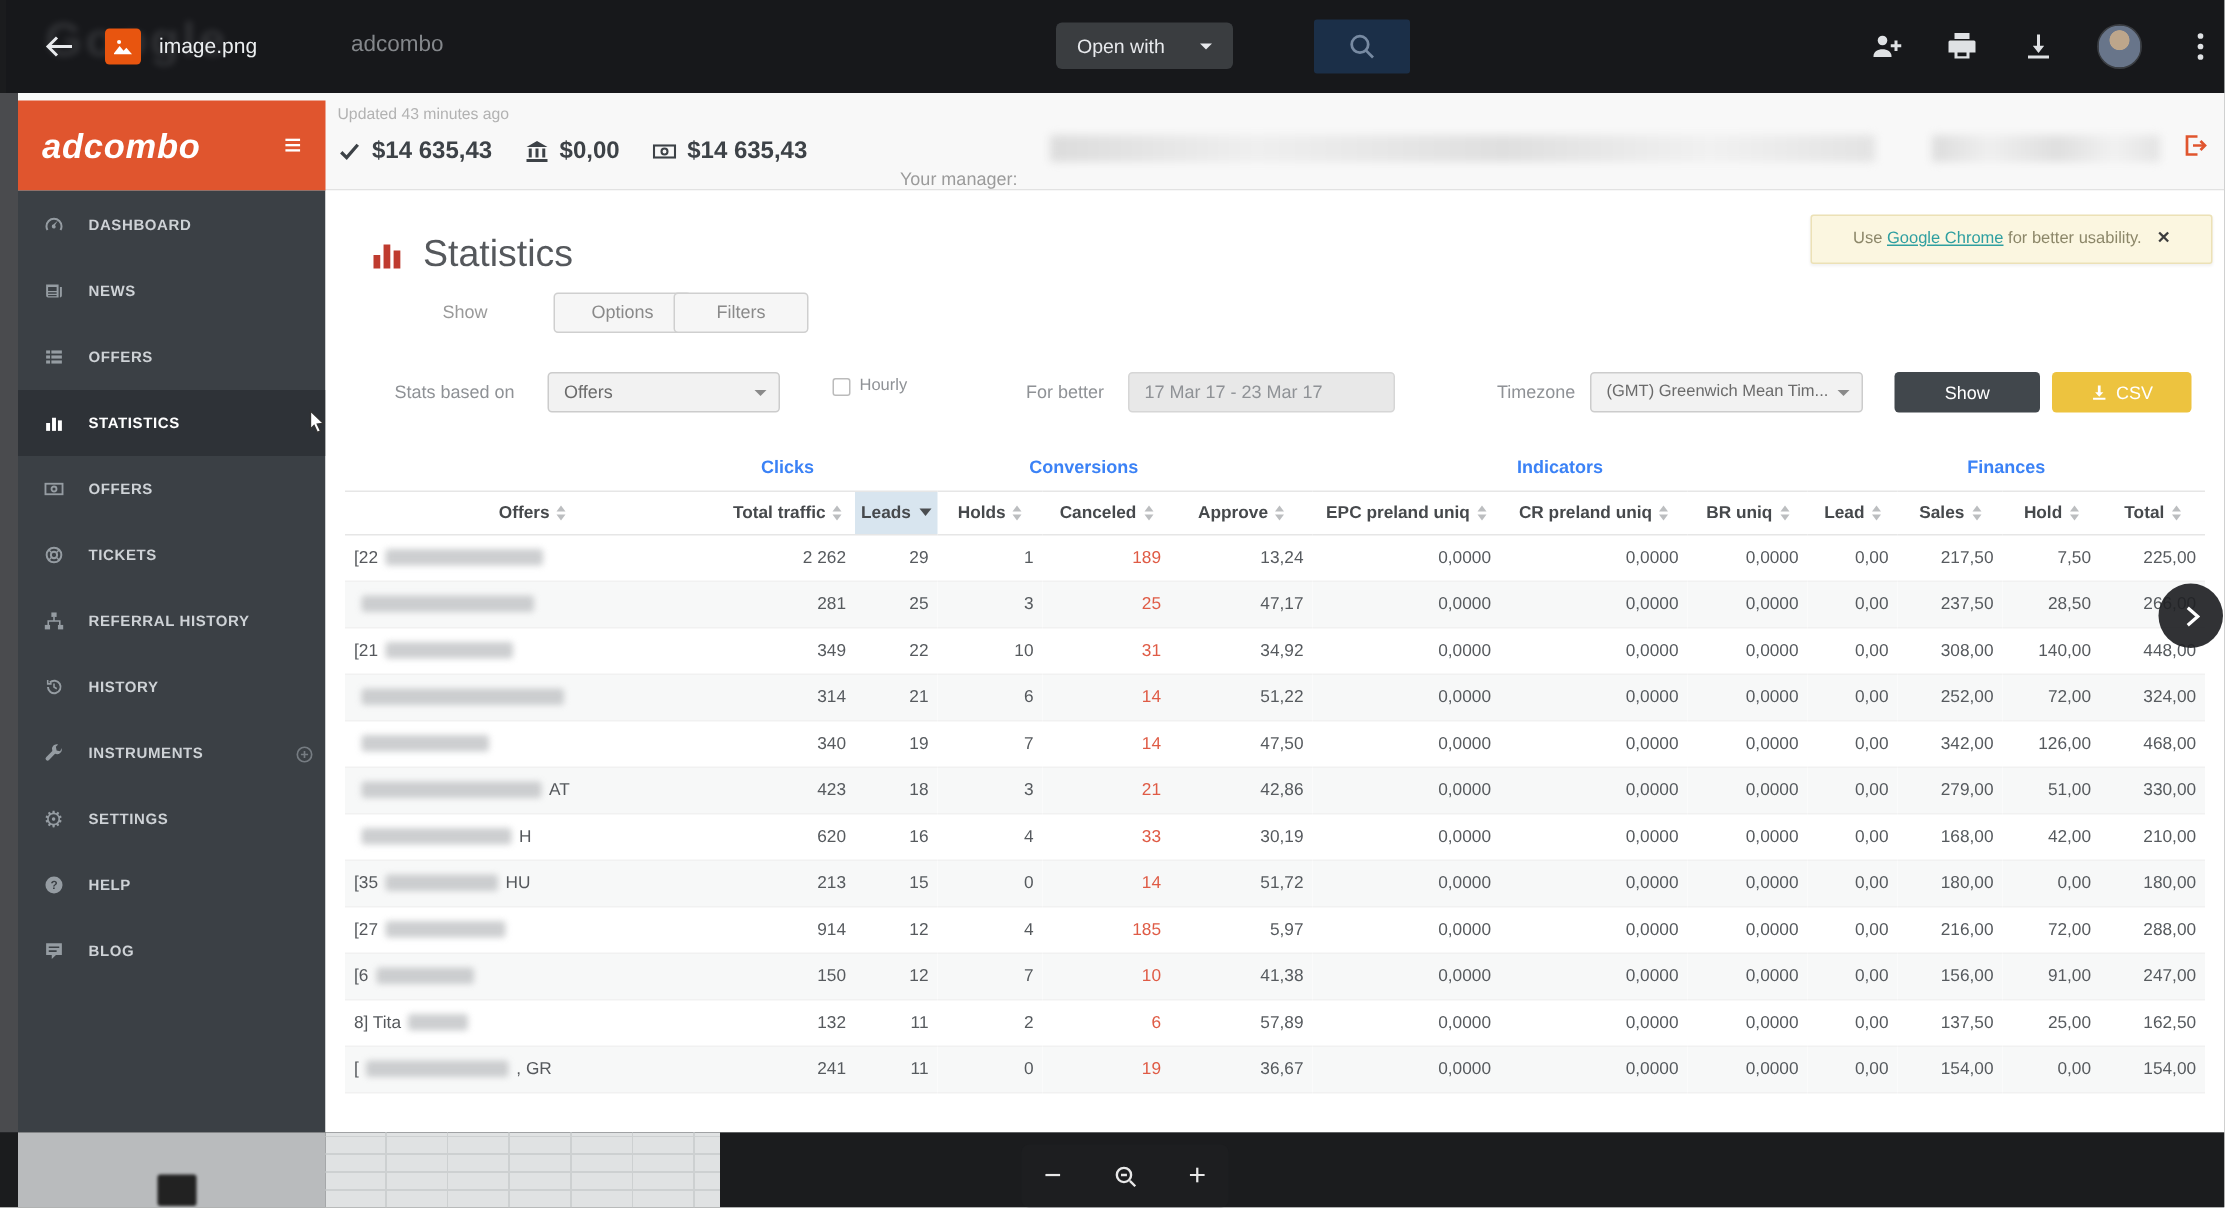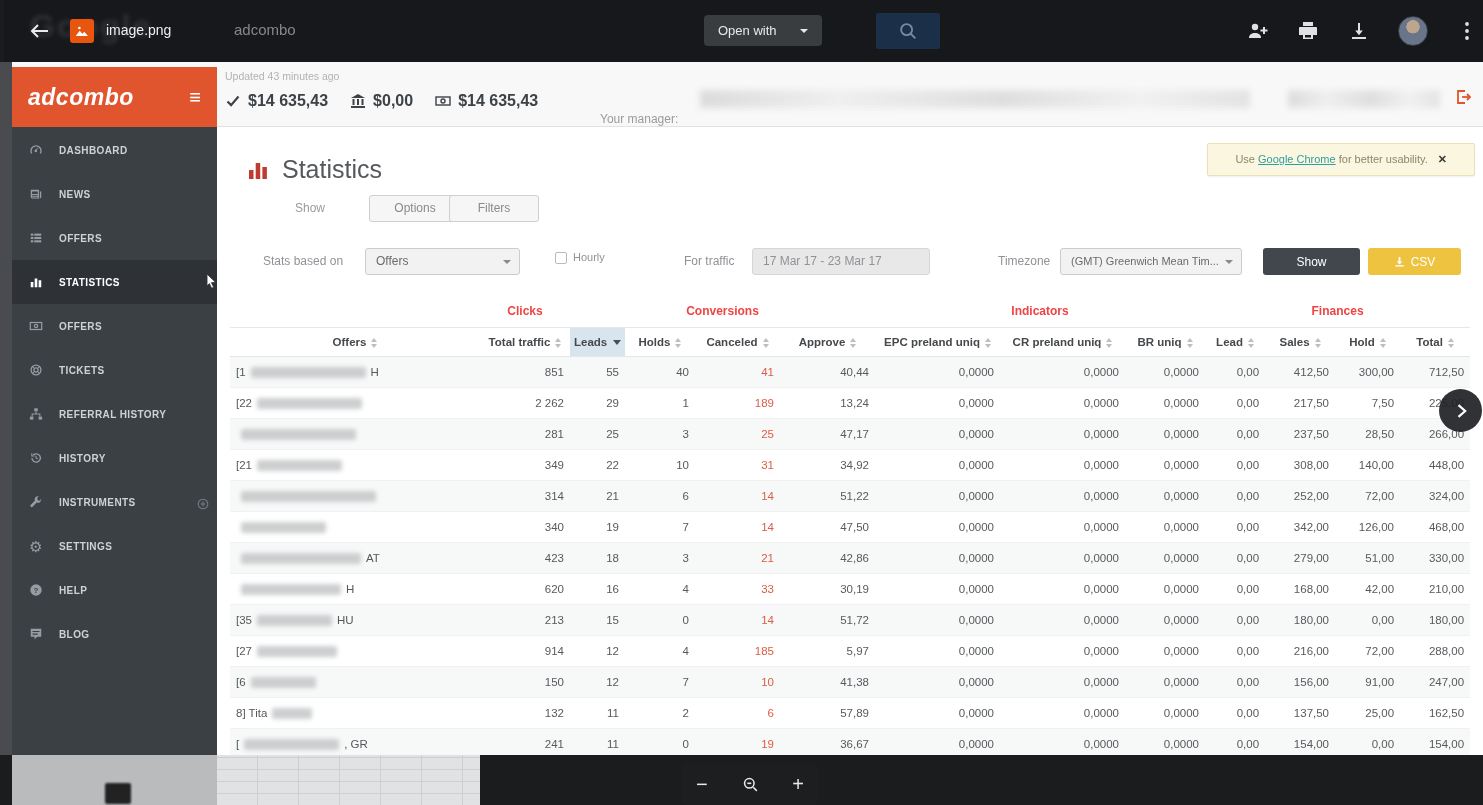--- a/index.html
+++ b/index.html
@@ -75,21 +75,21 @@
   .select .caret { position:absolute; right:8px; top:11px; width:0; height:0; border-top:4px solid #8a8a8a; border-left:4px solid transparent; border-right:4px solid transparent; }
   .sel-offers { left:148px; width:155px; }
   .sel-tz { left:843px; width:182px; font-size:11px; }
   .input-period { position:absolute; left:535px; width:178px; height:27px; background:#e8e8e8; border:1px solid #d6d6d6; border-radius:3px; font-size:12px; color:#8f9296; line-height:25px; padding:0 10px; cursor:text; }
   .btn-dark { position:absolute; left:1046px; width:97px; height:27px; background:#41474c; border:none; border-radius:3px; color:#fff; font-size:12px; cursor:pointer; }
   .btn-csv { position:absolute; left:1151px; width:93px; height:27px; background:#edc33f; border:none; border-radius:3px; color:#fff; font-size:12px; cursor:pointer; display:flex; align-items:center; justify-content:center; gap:6px; }
   .btn-csv svg { width:11px; height:11px; display:block; }
 
   
   .adc-table { position:absolute; left:13px; top:174px; border-collapse:collapse; table-layout:fixed; width:1240px; }
-  .group-row th { font-size:12px; font-weight:bold; color:#ef4444; padding:3px 0 9px; text-align:center; }
+  .group-row th { font-size:12px; font-weight:bold; color:#3b82f6; padding:3px 0 9px; text-align:center; }
   .head-row th { font-size:11.5px; font-weight:bold; color:#46494c; padding:8px 4px; text-align:center; border-top:1px solid #e6e6e6; border-bottom:1px solid #e6e6e6; white-space:nowrap; overflow:hidden; cursor:pointer; }
   .head-row th.sorted { background:#d8e5ef; }
   .data-row td { height:31px; font-size:11.5px; color:#565a5e; text-align:right; padding:0 6px; border-bottom:1px solid #f1f1f1; white-space:nowrap; overflow:hidden; }
   .data-row.stripe { background:#f7f8f8; }
   td.offer-cell { text-align:left; color:#55585c; }
   td.canceled { color:#df5b45; }
   .name-blur { display:inline-block; height:11px; background:#c4c6c8; border-radius:2px; filter:blur(2px); vertical-align:middle; margin:0 5px; opacity:.85; }
   .sort { display:inline-block; margin-left:5px; vertical-align:middle; line-height:0; }
   .sort b, .sort i { display:block; width:0; height:0; border-left:3.5px solid transparent; border-right:3.5px solid transparent; }
   .sort b { border-bottom:4px solid #bcbec0; margin-bottom:2px; }
@@ -306,21 +306,21 @@
         <div class="btn-light btn-filters">Filters</div>
       </div>
 
       <div class="filter-row">
         <span class="f-label lbl-based">Stats based on</span>
         <div class="select sel-offers">
           <span>Offers</span><i class="caret"></i>
         </div>
         <span class="checkbox"></span>
         <span class="f-label hourly-label">Hourly</span>
-        <span class="f-label lbl-period">For traffic</span>
+        <span class="f-label lbl-period">For better</span>
         <div class="input-period">17 Mar 17 - 23 Mar 17</div>
         <span class="f-label lbl-tz">Timezone</span>
         <div class="select sel-tz">
           <span>(GMT) Greenwich Mean Tim...</span><i class="caret"></i>
         </div>
         <button class="btn-dark">Show</button>
         <button class="btn-csv">
           <svg viewBox="0 0 12 12" fill="#fff">
               <path d="M5 1h2v5h2L6 9.2 3 6h2V1z"></path>
               <path d="M1.5 10h9v1.5h-9z"></path>
@@ -363,35 +363,20 @@
               <th><span>EPC preland uniq</span><span class="sort"><b></b><i></i></span></th>
               <th><span>CR preland uniq</span><span class="sort"><b></b><i></i></span></th>
               <th><span>BR uniq</span><span class="sort"><b></b><i></i></span></th>
               <th><span>Lead</span><span class="sort"><b></b><i></i></span></th>
               <th><span>Sales</span><span class="sort"><b></b><i></i></span></th>
               <th><span>Hold</span><span class="sort"><b></b><i></i></span></th>
               <th><span>Total</span><span class="sort"><b></b><i></i></span></th>
             </tr>
           </thead>
           <tbody>
-            <tr class="data-row stripe">
-              <td class="offer-cell"><span>[1</span><span class="name-blur" style="width: 115px;"></span><span>H</span></td>
-              <td>851</td>
-              <td>55</td>
-              <td>40</td>
-              <td class="canceled">41</td>
-              <td>40,44</td>
-              <td>0,0000</td>
-              <td>0,0000</td>
-              <td>0,0000</td>
-              <td>0,00</td>
-              <td>412,50</td>
-              <td>300,00</td>
-              <td>712,50</td>
-            </tr>
             <tr class="data-row">
               <td class="offer-cell"><span>[22</span><span class="name-blur" style="width: 105px;"></span></td>
               <td>2 262</td>
               <td>29</td>
               <td>1</td>
               <td class="canceled">189</td>
               <td>13,24</td>
               <td>0,0000</td>
               <td>0,0000</td>
               <td>0,0000</td>

